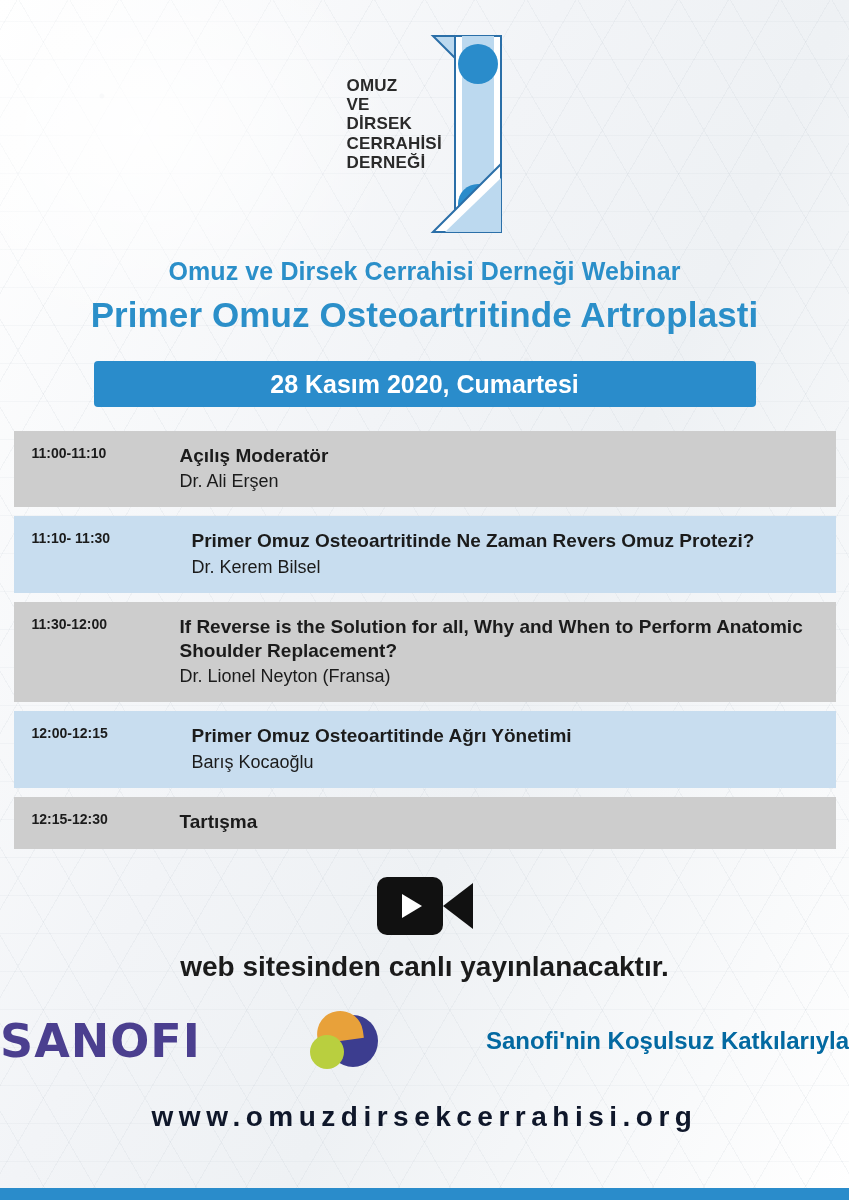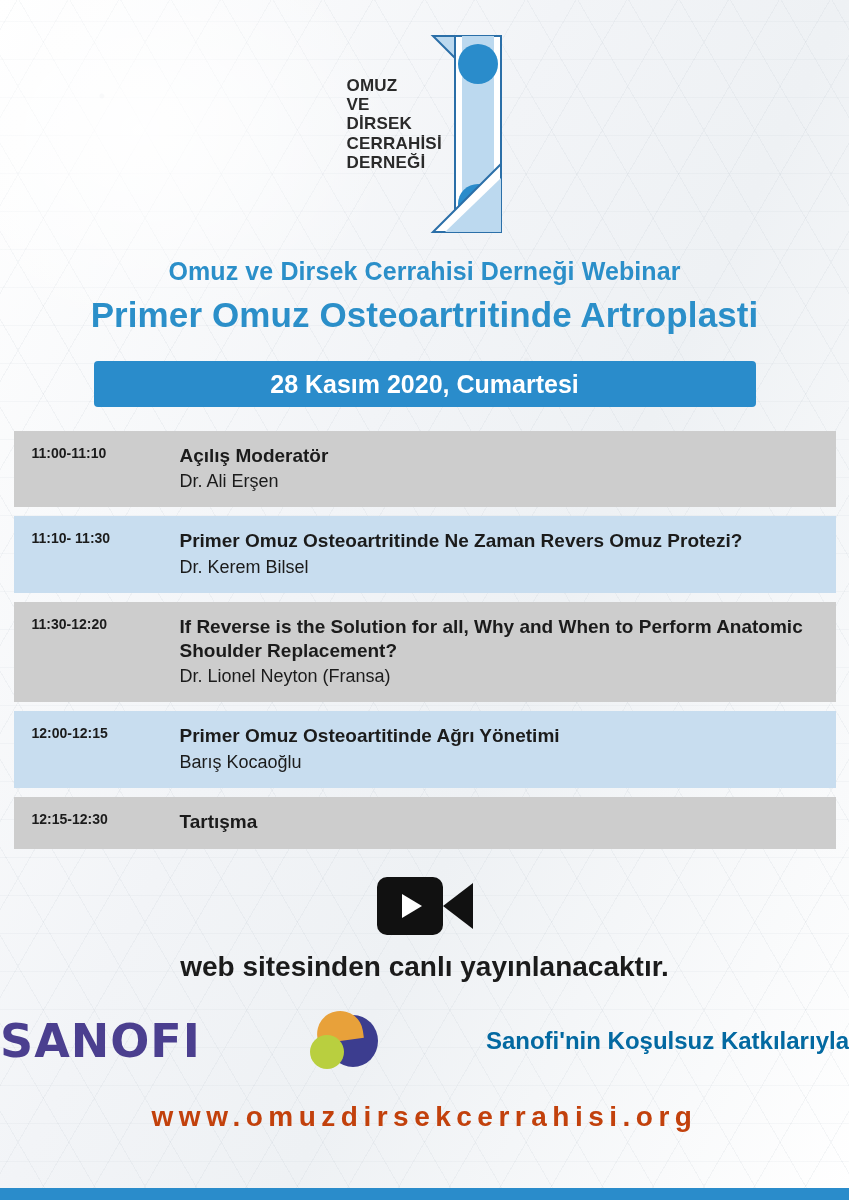--- a/index.html
+++ b/index.html
@@ -118,21 +118,21 @@
     width: 822px;
   }
   .row {
     display: flex;
     align-items: flex-start;
     padding: 13px 0 15px 18px;
     margin-bottom: 9px;
     box-sizing: border-box;
   }
   .row.grey { background: #cdcdcd; }
-  .row.blue { background: #c8ddef; }
+  .row.blue { background: #c8ddef; gap: 12px; }
   .row .time {
     flex: 0 0 148px;
     font-size: 14px;
     font-weight: bold;
     color: #1b1b1b;
     padding-top: 1px;
     white-space: nowrap;
   }
   .row .body { flex: 1 1 auto; padding-right: 26px; }
   .row .topic {
@@ -239,21 +239,21 @@
     font-weight: bold;
     color: #0369a1;
   }
 
   
   .web {
     text-align: center;
     margin-top: 30px;
     font-size: 28px;
     font-weight: bold;
-    color: #c2410c;
+    color: #0f172a;
     letter-spacing: 5.5px;
   }
 
   .bottom-bar {
     position: absolute;
     left: 0; bottom: 0;
     width: 849px;
     height: 12px;
     background: #2a8ccb;
   }
@@ -304,21 +304,21 @@
 
       <div class="row blue">
         <div class="time">11:10- 11:30</div>
         <div class="body">
           <div class="topic">Primer Omuz Osteoartritinde Ne Zaman Revers Omuz Protezi?</div>
           <div class="speaker">Dr. Kerem Bilsel</div>
         </div>
       </div>
 
       <div class="row grey">
-        <div class="time">11:30-12:20</div>
+        <div class="time">11:30-12:00</div>
         <div class="body">
           <div class="topic">If Reverse is the Solution for all, Why and When to Perform Anatomic Shoulder Replacement?</div>
           <div class="speaker">Dr. Lionel Neyton (Fransa)</div>
         </div>
       </div>
 
       <div class="row blue">
         <div class="time">12:00-12:15</div>
         <div class="body">
           <div class="topic">Primer Omuz Osteoartitinde Ağrı Yönetimi</div>

